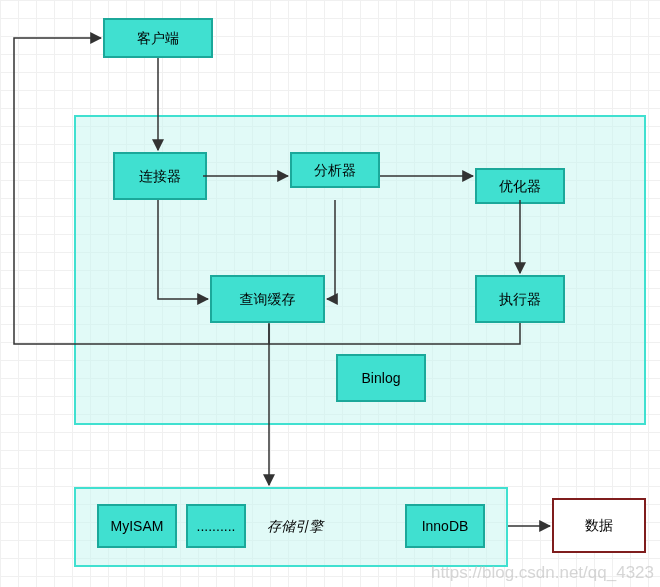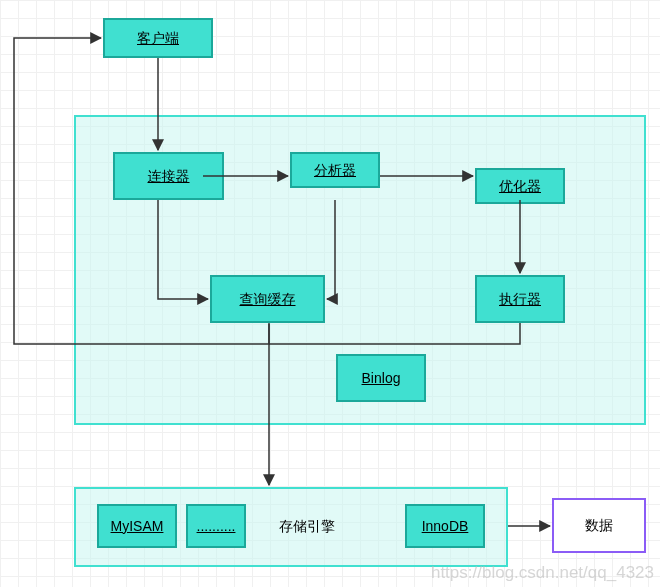--- a/index.html
+++ b/index.html
@@ -20,25 +20,24 @@
       position: absolute;
       display: flex;
       align-items: center;
       justify-content: center;
       text-align: center;
       line-height: 1.2;
     }
     .cyan-box {
       background: #40E0D0;
       border: 2px solid #1ba89a;
-      text-decoration: underline;
     }
     .grey-box {
       background: #fff;
-      border: 2px solid #8b5cf6;
+      border: 2px solid #7f1d1d;
     }
     .container-box {
       position: absolute;
       background: rgba(200, 245, 240, 0.55);
       border: 2px solid #40E0D0;
     }
     svg.arrows {
       position: absolute;
       top: 0; left: 0;
       width: 660px; height: 587px;
@@ -58,21 +57,21 @@
 <body>
 
 <div class="container-box" style="left:74px; top:115px; width:572px; height:310px;"></div>
 
 <div class="container-box" style="left:74px; top:487px; width:434px; height:80px;"></div>
 
 <div class="node cyan-box" style="left:103px; top:18px; width:110px; height:40px;">
   <span>客户端</span>
 </div>
 
-<div class="node cyan-box" style="left:113px; top:152px; width:111px; height:48px;">
+<div class="node cyan-box" style="left:113px; top:152px; width:94px; height:48px;">
   <span>连接器</span>
 </div>
 
 <div class="node cyan-box" style="left:290px; top:152px; width:90px; height:36px;">
   <span>分析器</span>
 </div>
 
 <div class="node cyan-box" style="left:475px; top:168px; width:90px; height:36px;">
   <span>优化器</span>
 </div>
@@ -82,21 +81,21 @@
 </div>
 
 <div class="node cyan-box" style="left:475px; top:275px; width:90px; height:48px;">
   <span>执行器</span>
 </div>
 
 <div class="node cyan-box" style="left:298px; top:354px; width:90px; height:48px;margin-left:38px;">
   <span>Binlog</span>
 </div>
 
-<div class="node" style="left:252px; top:510px; width:110px; height:32px;">
+<div class="node" style="left:240px; top:510px; width:110px; height:32px;font-style:italic;">
   <span>存储引擎</span>
 </div>
 
 <div class="node cyan-box" style="left:97px; top:504px; width:80px; height:44px;">
   <span>MyISAM</span>
 </div>
 
 <div class="node cyan-box" style="left:186px; top:504px; width:60px; height:44px;">
   <span>..........</span>
 </div>

